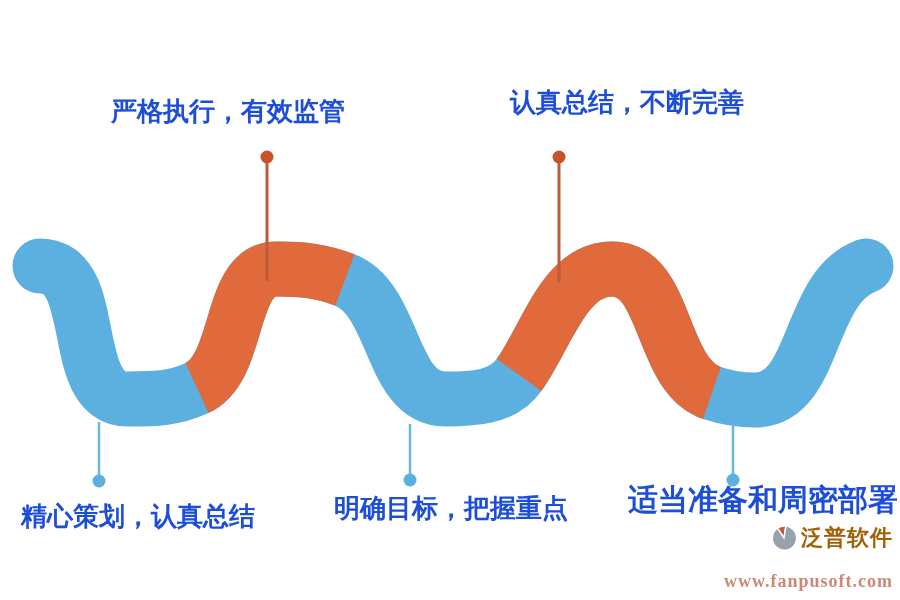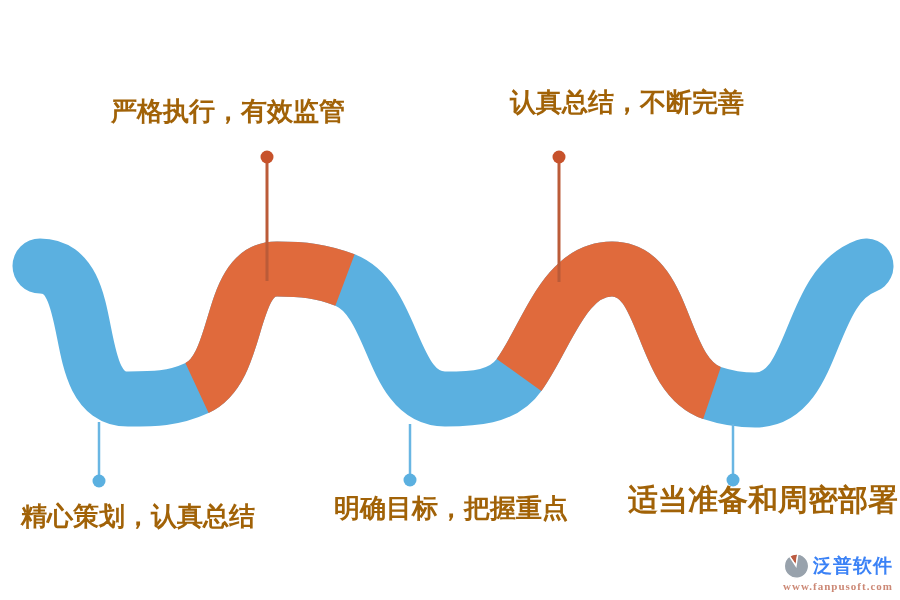--- a/index.html
+++ b/index.html
@@ -17,52 +17,52 @@
   }
   .wave-svg {
     position: absolute;
     left: 0;
     top: 0;
     display: block;
   }
   .step-label {
     position: absolute;
     font-weight: bold;
-    color: #a16207;
+    color: #1d4ed8;
     white-space: nowrap;
     line-height: 1.15;
     letter-spacing: 0px;
   }
   .step-label.size-26 { font-size: 26px; }
   .step-label.size-30 { font-size: 30px; }
   .watermark {
     position: absolute;
     right: 7px;
     bottom: 8px;
     text-align: right;
   }
   .brand-row {
     display: flex;
     align-items: center;
     justify-content: flex-end;
     gap: 3px;
   }
   .brand-name {
-    font-size: 19px;
+    font-size: 22px;
     font-weight: bold;
-    color: #3b82f6;
+    color: #a16207;
     letter-spacing: 1px;
   }
   .brand-url {
     font-family: "Liberation Serif", serif;
-    font-size: 11px;
+    font-size: 18px;
     font-weight: bold;
     color: #CC8875;
     letter-spacing: 1px;
-    margin-top: 0;
+    margin-top: 18px;
   }
 </style>
 </head>
 <body>
 
 <div class="stage">
 
   <svg class="wave-svg" width="900" height="600" viewBox="0 0 900 600">
 
     <path d="M 40 266

